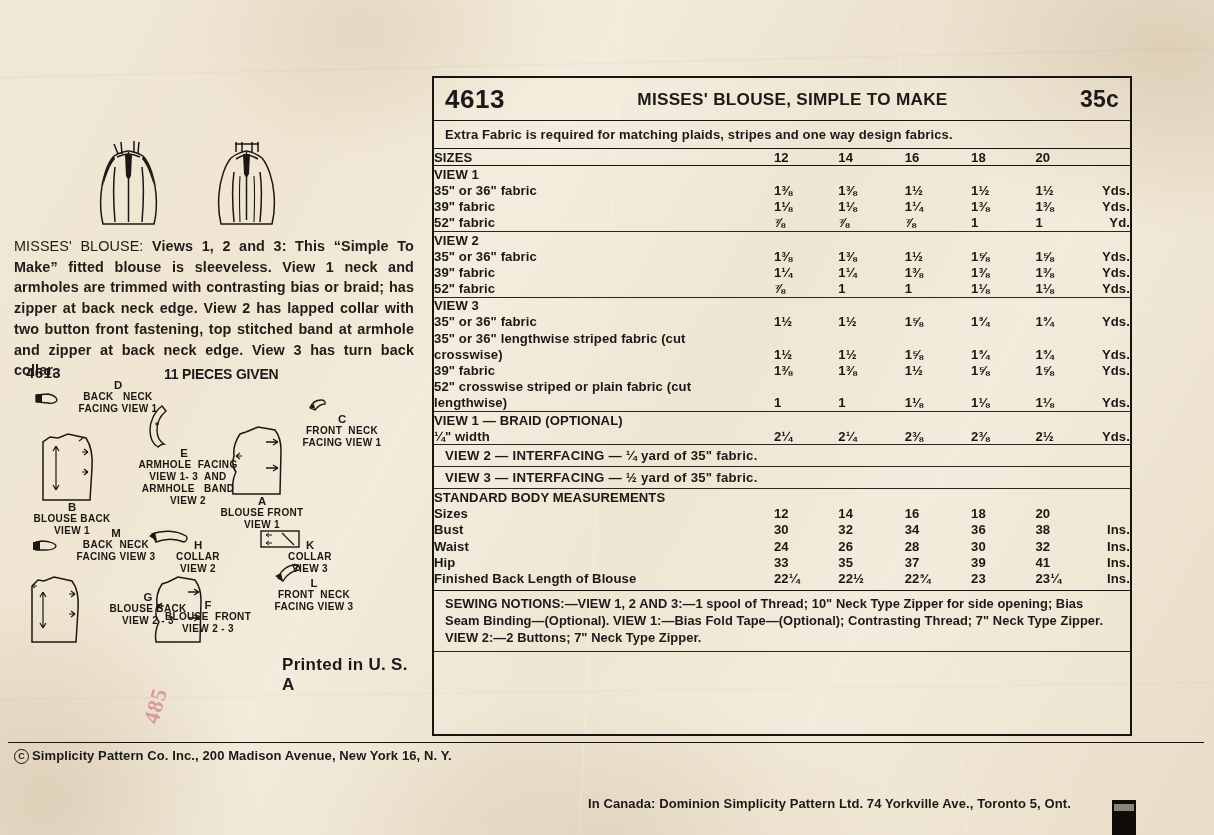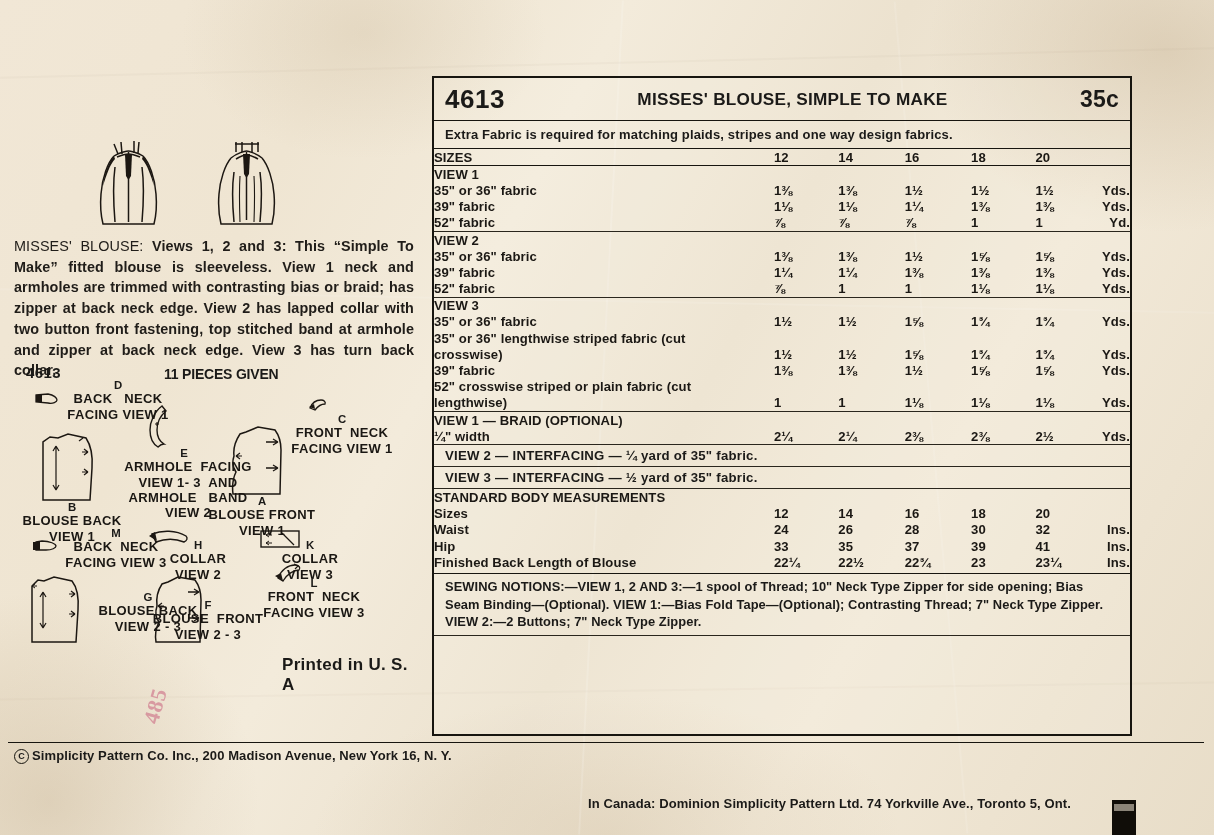--- a/index.html
+++ b/index.html
@@ -36,21 +36,21 @@
   }
   #desc b{font-weight:400;}
 
   #piecehdr{position:absolute;left:14px;top:364px;width:400px;height:18px;}
   #patno{position:absolute;left:12px;top:0;font-size:15px;font-weight:700;letter-spacing:.4px;}
   #pieces{position:absolute;left:150px;top:2px;font-size:14px;font-weight:800;letter-spacing:-.2px;}
 
   #pieces-area{position:absolute;left:0px;top:380px;width:424px;height:262px;}
   .pc{position:absolute;}
   .pc .lbl{
-    font-size:13px;font-weight:800;letter-spacing:.35px;line-height:1.18;
+    font-size:10px;font-weight:800;letter-spacing:.35px;line-height:1.18;
     white-space:nowrap;color:#1a1713;
   }
   .pc .ltr{font-size:11.4px;font-weight:800;text-align:center;line-height:1;}
   .ctr{text-align:center;}
 
   #printed{position:absolute;left:282px;top:655px;font-size:17px;font-weight:700;letter-spacing:.3px;}
 
   
   #stamp{
     position:absolute;left:140px;top:676px;width:56px;height:46px;
@@ -542,20 +542,29 @@
       <tr>
         <td class="name">Sizes</td>
         <td class="v">12</td>
         <td class="v">14</td>
         <td class="v">16</td>
         <td class="v">18</td>
         <td class="v">20</td>
         <td class="u"></td>
       </tr>
       <tr>
+        <td class="name">Bust</td>
+        <td class="v">30</td>
+        <td class="v">32</td>
+        <td class="v">34</td>
+        <td class="v">36</td>
+        <td class="v">38</td>
+        <td class="u">Ins.</td>
+      </tr>
+      <tr>
         <td class="name">Waist</td>
         <td class="v">24</td>
         <td class="v">26</td>
         <td class="v">28</td>
         <td class="v">30</td>
         <td class="v">32</td>
         <td class="u">Ins.</td>
       </tr>
       <tr>
         <td class="name">Hip</td>

